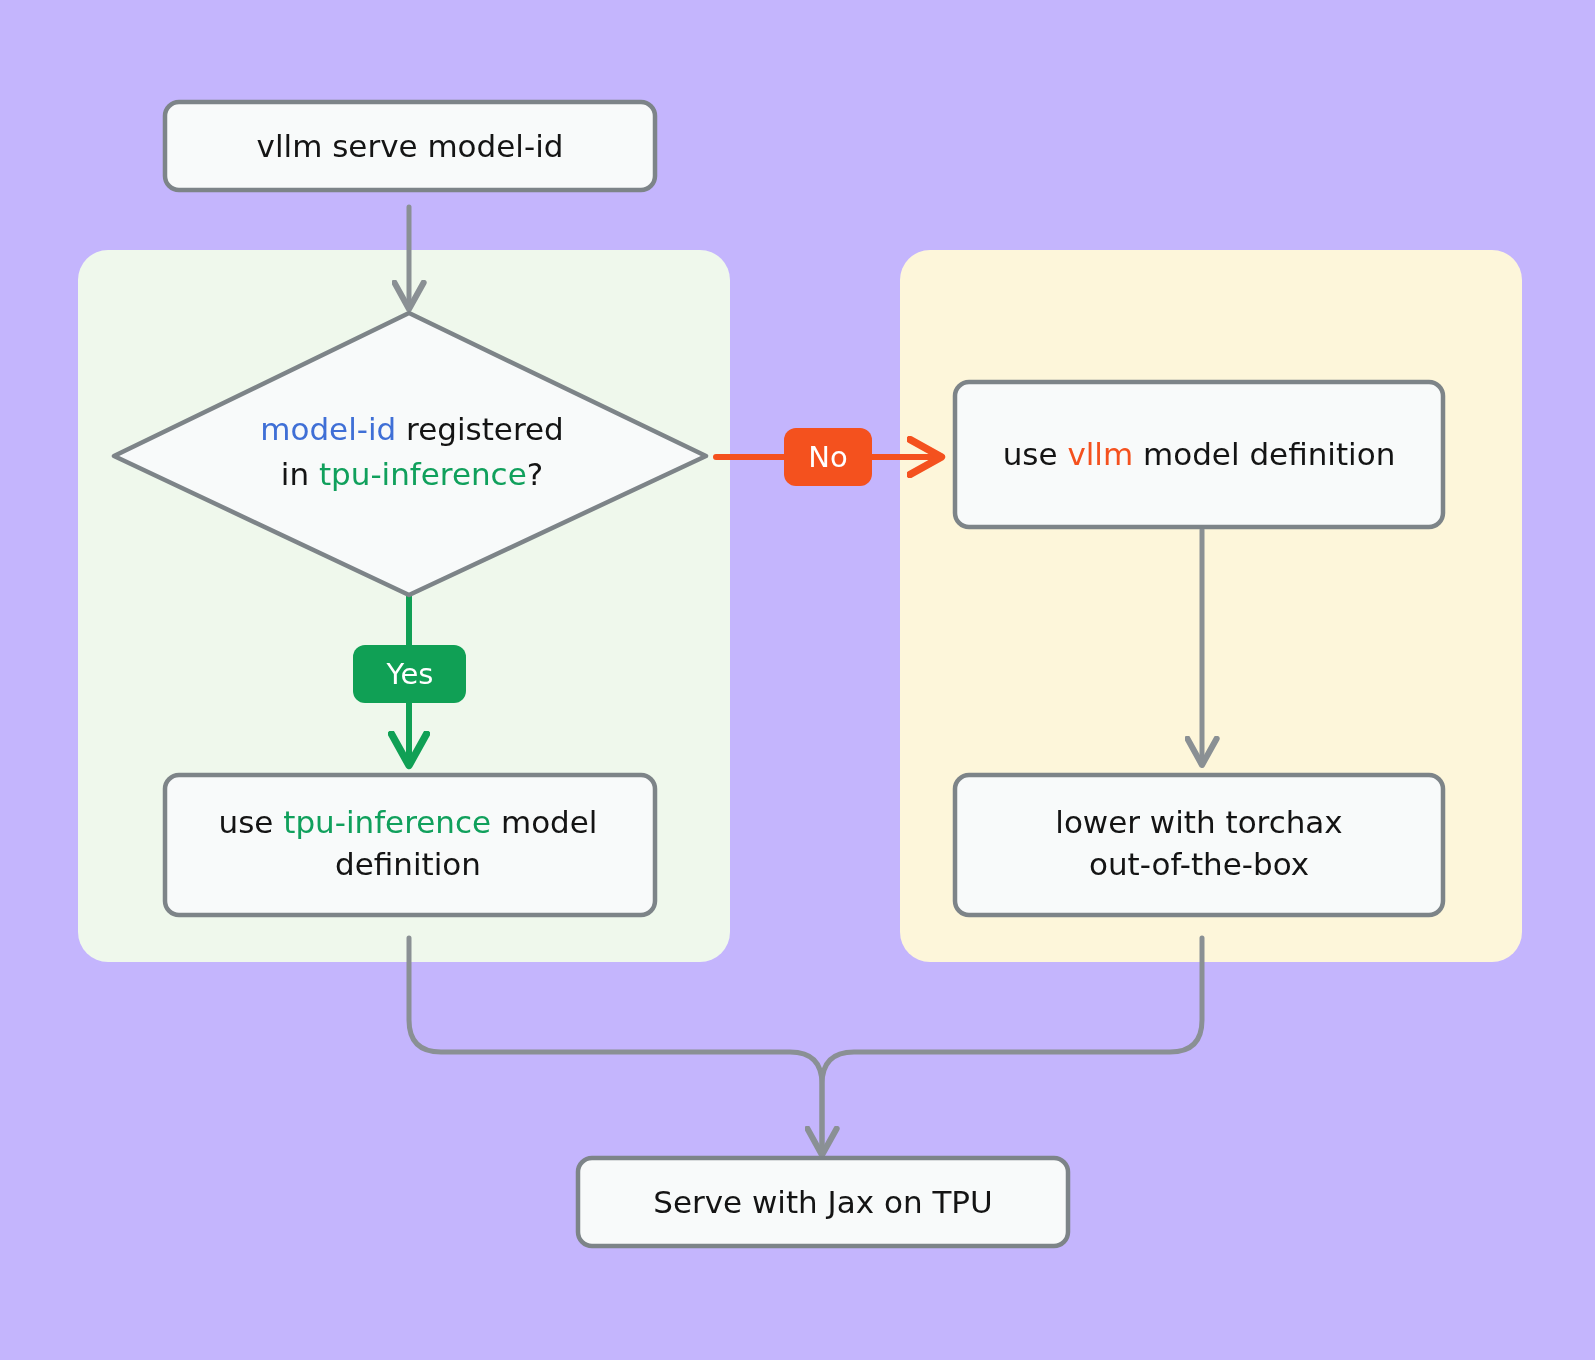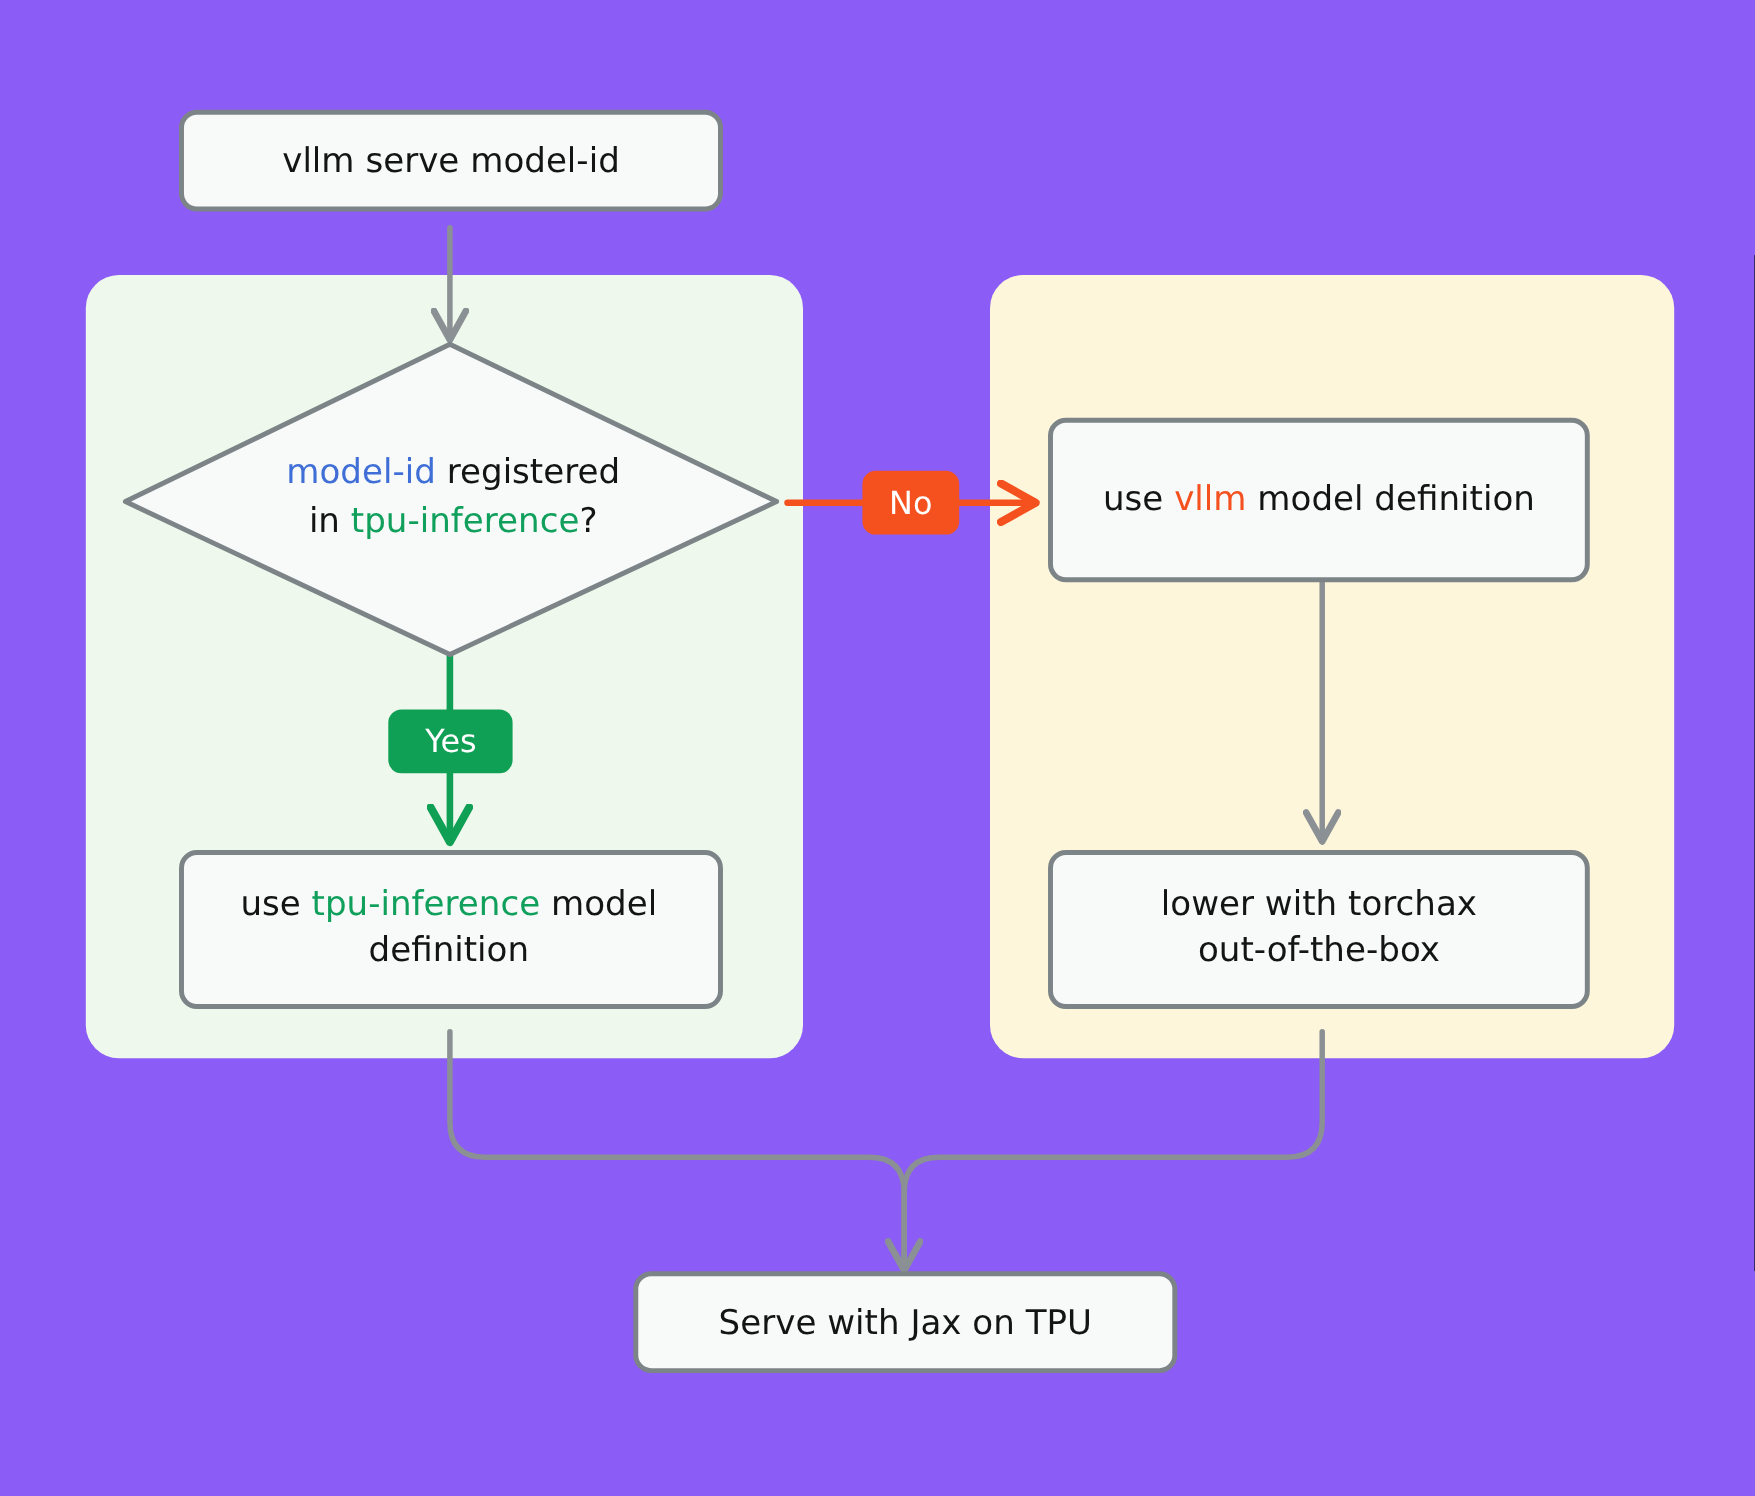--- a/index.html
+++ b/index.html
@@ -10,21 +10,21 @@
   body {
     width: 1595px;
     height: 1360px;
     overflow: hidden;
     font-family: "DejaVu Sans", "Liberation Sans", sans-serif;
   }
   #canvas {
     position: relative;
     width: 1595px;
     height: 1360px;
-    background: #8b5cf6;
+    background: #c4b5fd;
   }
   svg.flow {
     position: absolute;
     top: 0;
     left: 0;
     width: 1595px;
     height: 1360px;
   }
   .node-text {
     font-family: "DejaVu Sans", "Liberation Sans", sans-serif;

